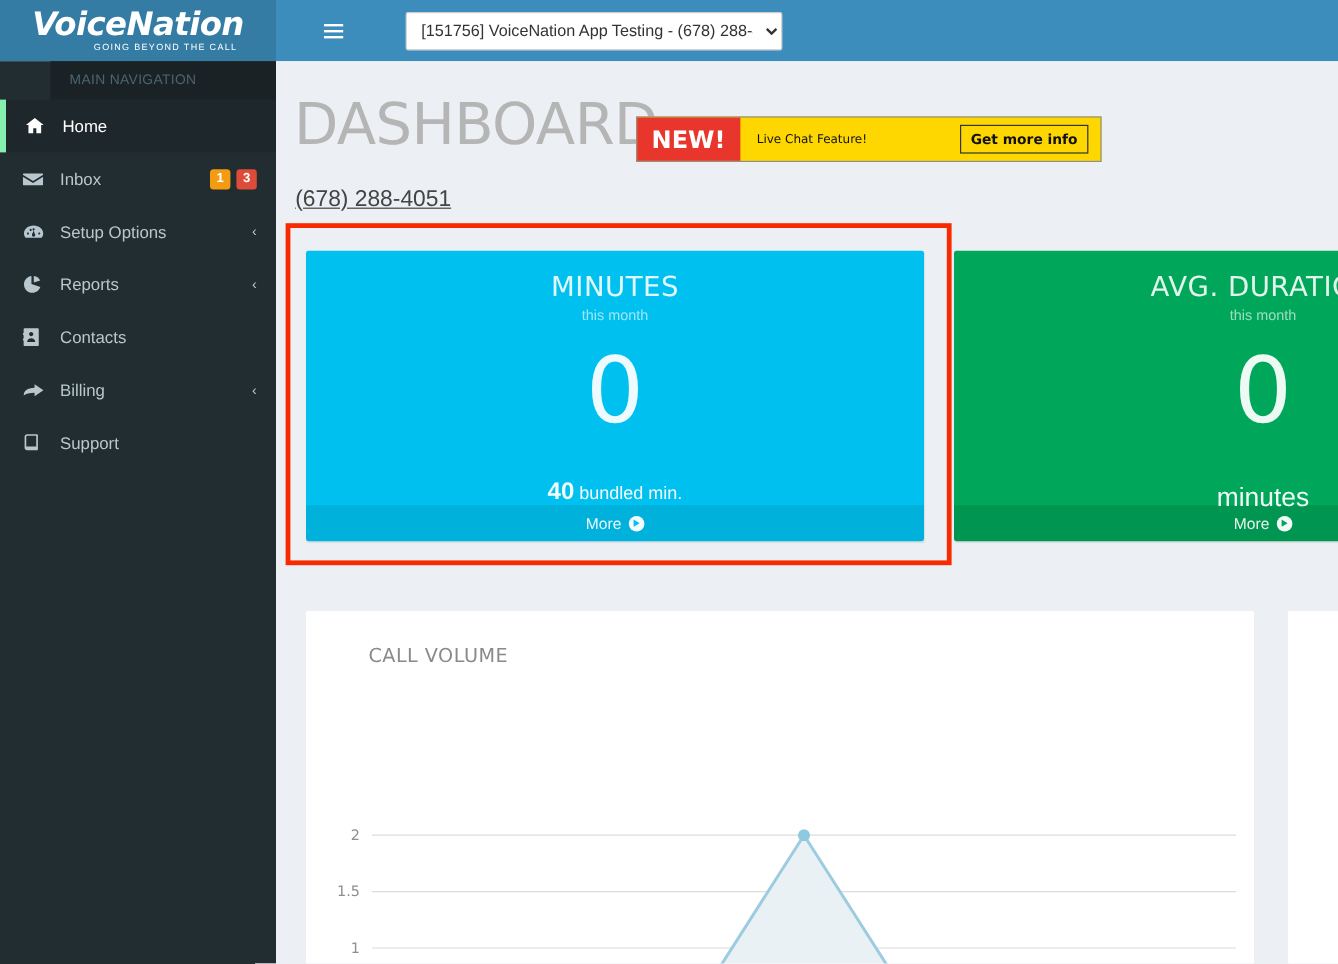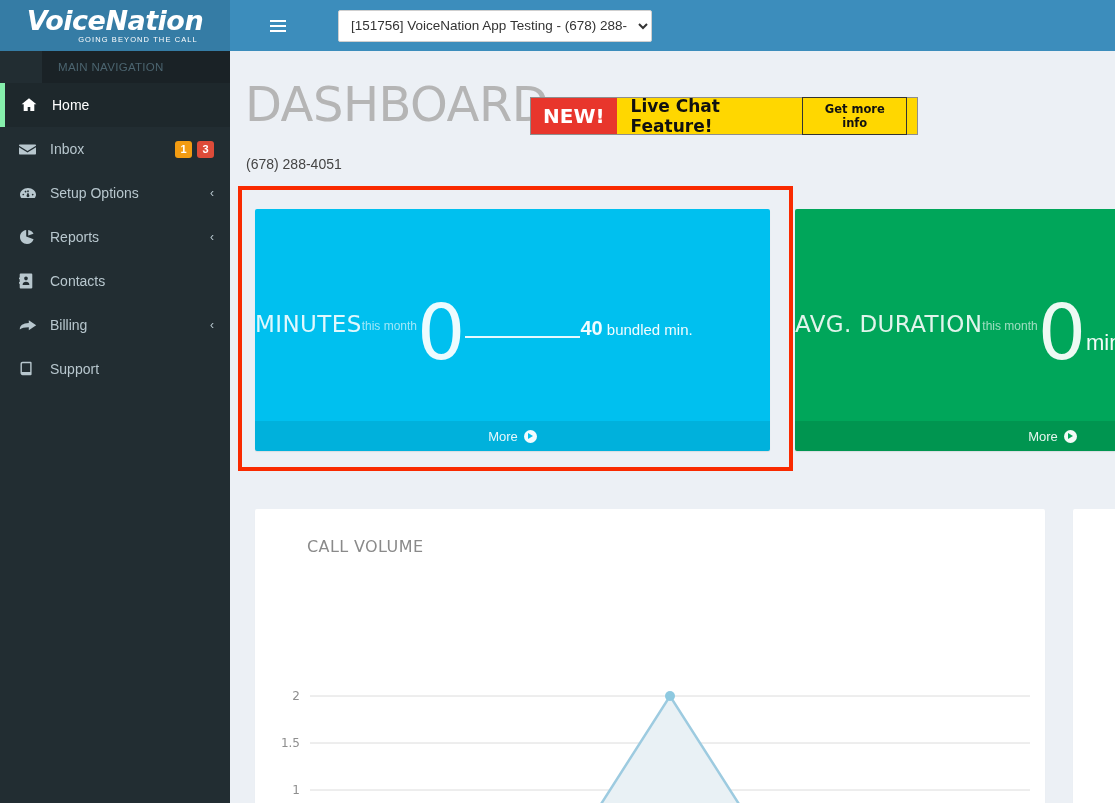--- a/index.html
+++ b/index.html
@@ -128,37 +128,37 @@
   .promo-new {
     background: #e8362c; color: #fff;
     font-weight: bold; font-size: 20px;
     display: flex; align-items: center; justify-content: center;
     padding: 11px 12px;
     font-family: "DejaVu Sans", sans-serif;
   }
   .promo-text {
     flex: 1 1 auto;
     display: flex; align-items: center;
-    color: #111; font-weight: bold; font-size: 17px;
+    color: #111; font-weight: normal; font-size: 10px;
     padding-left: 14px;
     font-family: "DejaVu Sans", sans-serif;
   }
   .promo-btn {
     align-self: center;
     margin-right: 10px;
     border: 1px solid #333;
     background: #ffd700;
     color: #111; font-weight: bold; font-size: 11.5px;
     padding: 4px 8px;
     cursor: pointer;
     font-family: "DejaVu Sans", sans-serif;
   }
   .phone-line {
     position: absolute; left: 16px; top: 105px;
-    font-size: 14px; color: #444;
+    font-size: 19px; color: #444; text-decoration: underline;
   }
 
   
   .highlight-box {
     position: absolute;
     left: 8px; top: 135px;
     width: 555px; height: 285px;
     border: 4px solid #f92a00;
     pointer-events: none;
     z-index: 5;
@@ -170,21 +170,21 @@
     position: absolute;
     border-radius: 2px;
     color: #ffffff;
     overflow: hidden;
     box-shadow: 0 1px 1px rgba(0,0,0,0.08);
   }
   .stat-card.blue  { background: #00c0ef; left: 25px;  top: 8px; width: 515px; height: 242px; }
   .stat-card.green { background: #00a65a; left: 565px; top: 8px; width: 515px; height: 242px; }
   .stat-body {
     height: 212px;
-    display: flex; flex-direction: row;
+    display: flex; flex-direction: column;
     align-items: center; justify-content: flex-start;
     padding-top: 18px;
     position: relative;
   }
   .stat-title {
     font-size: 23px; font-weight: normal;
     color: rgba(255,255,255,0.88);
     letter-spacing: 0.4px;
     font-family: "DejaVu Sans", sans-serif;
   }

